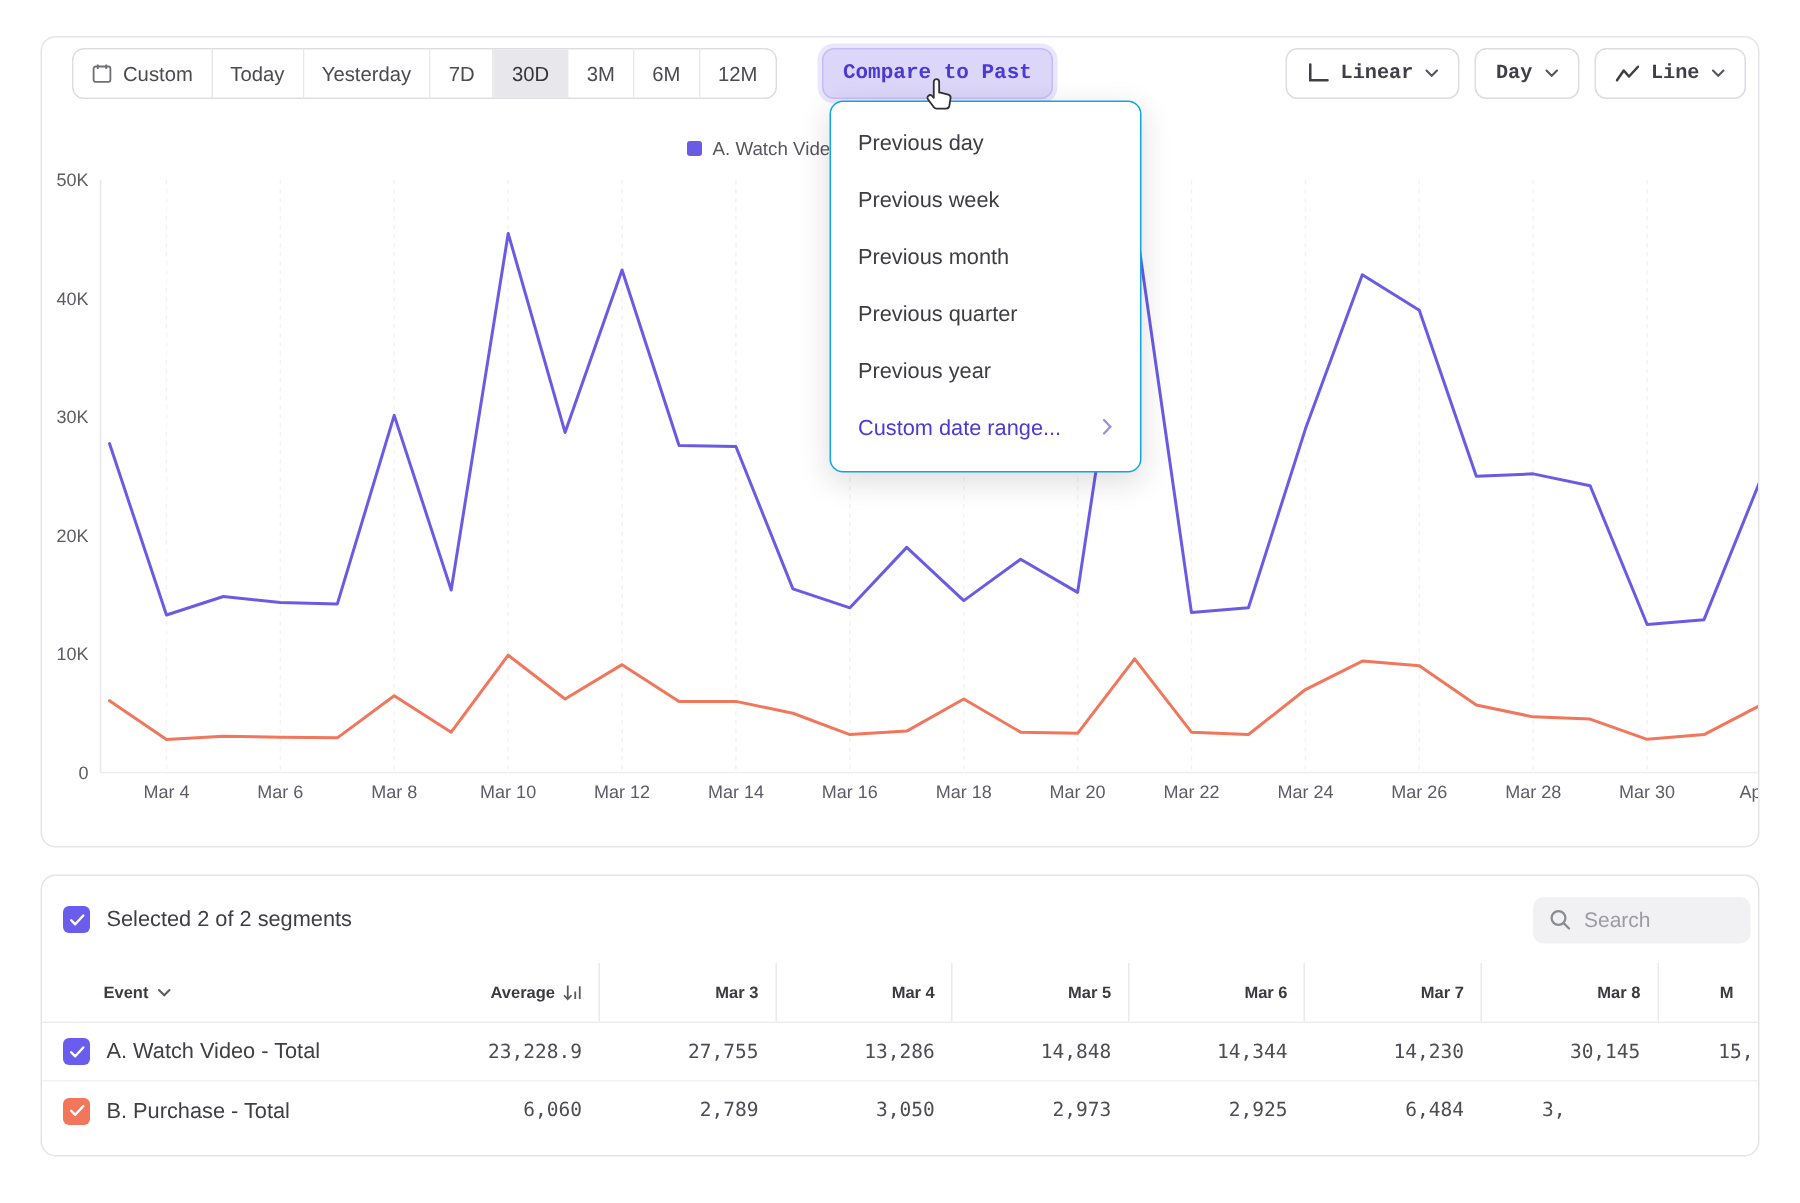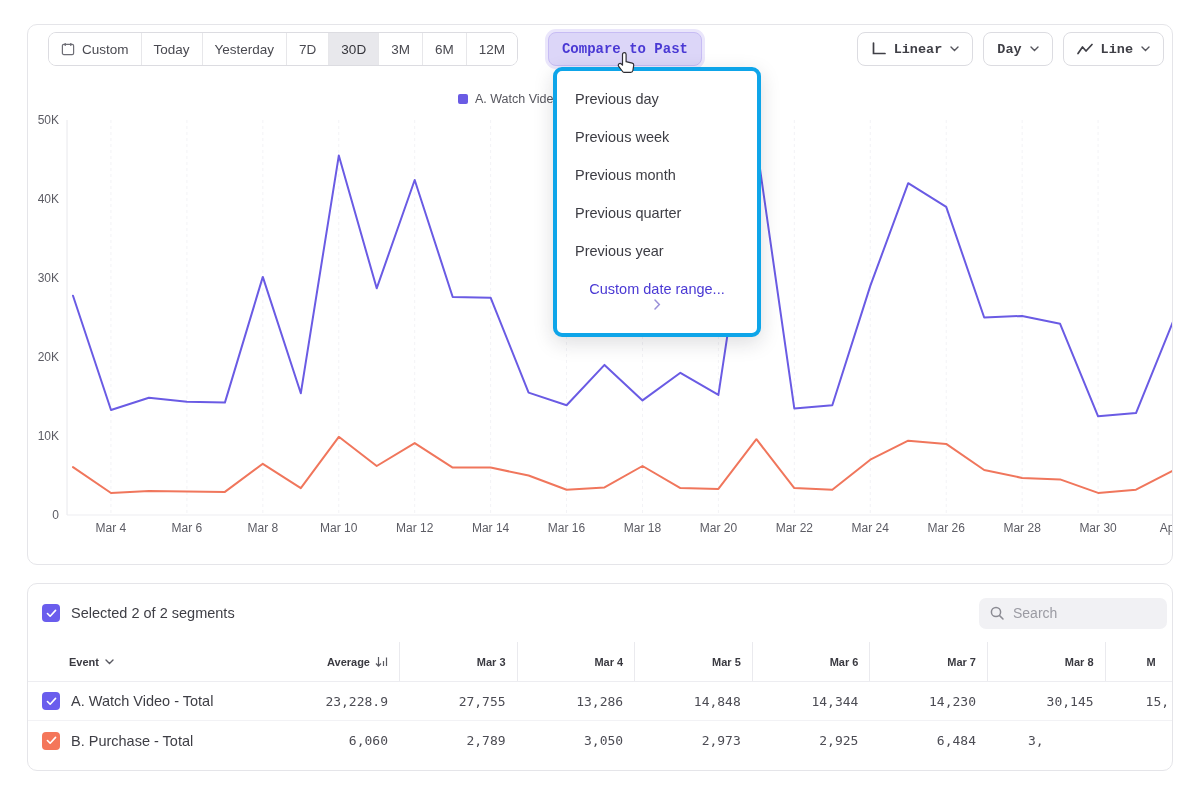--- a/index.html
+++ b/index.html
@@ -22,31 +22,31 @@
   .right-group { margin-left:auto; display:flex; gap:10px; }
 
   
   .legend { position:absolute; left:430px; top:67px; display:flex; gap:22px; align-items:center; font-size:12.5px; color:#56565e; z-index:1; white-space:nowrap; }
   .legend-item { display:flex; gap:7px; align-items:center; cursor:pointer; }
   .legend-swatch { width:10px; height:10px; border-radius:2px; display:inline-block; }
 
   #chart-svg { position:absolute; left:1px; top:70px; z-index:0; }
 
   
-  .menu { position:absolute; left:525px; top:42px; width:208px; background:#fff; border:4px solid #0ea5e9; border-radius:9px; box-shadow:0 6px 20px rgba(30,30,40,.15); padding:9px 0; z-index:20; }
+  .menu { position:absolute; left:525px; top:42px; width:208px; background:#fff; border:1px solid #0ea5e9; border-radius:9px; box-shadow:0 6px 20px rgba(30,30,40,.15); padding:9px 0; z-index:20; }
   .menu-item { display:flex; align-items:center; justify-content:space-between; padding:11px 18px; font-size:14.5px; color:#3d3d44; cursor:pointer; }
-  .menu-item.custom { color:#4a39d4;flex-direction:column; }
+  .menu-item.custom { color:#4a39d4; }
 
   .cursor { position:absolute; left:587px; top:27px; z-index:40; pointer-events:none; }
 
   
   .seg-bar { display:flex; align-items:center; height:58px; padding:0 5px 0 14px; }
   .checkbox { width:18px; height:18px; border-radius:4px; display:inline-flex; align-items:center; justify-content:center; flex:0 0 18px; cursor:pointer; }
   .seg-bar .label { margin-left:11px; font-size:14.5px; color:#3e3e45; }
-  .search { margin-left:auto; width:188px; height:31px; background:#f1f1f4; border-radius:7px; display:flex; align-items:center; padding:0 10px; gap:8px; }
+  .search { margin-left:auto; width:145px; height:31px; background:#f1f1f4; border-radius:7px; display:flex; align-items:center; padding:0 10px; gap:8px; }
   .search input { border:none; outline:none; background:transparent; font-family:inherit; font-size:14px; color:#3e3e45; width:100%; }
   .search input::placeholder { color:#9b9ba3; }
 
   .tr { display:grid; grid-template-columns:257px 114px repeat(7,117.6px); align-items:stretch; }
   .tr.head { height:40px; border-bottom:1px solid #ededf1; font-weight:bold; color:#3a3a41; font-size:11px; }
   .tr.body { height:39px; border-bottom:1px solid #f2f2f5; font-size:14.5px; }
   .tr.body.last { border-bottom:none; }
   .th, .td { display:flex; align-items:center; }
   .th.event { padding-left:41px; gap:6px; }
   .th.num, .td.num { justify-content:flex-end; padding-right:11px; text-align:right; }

